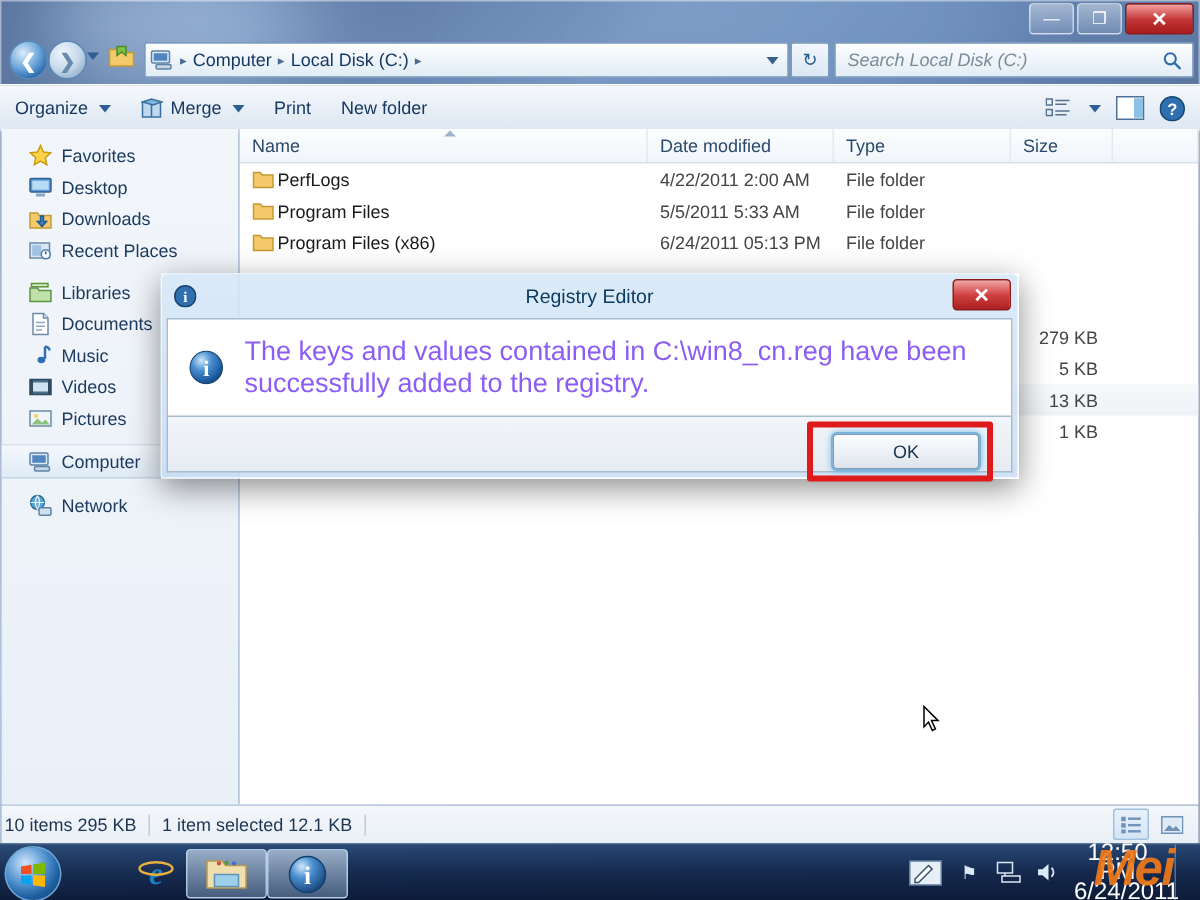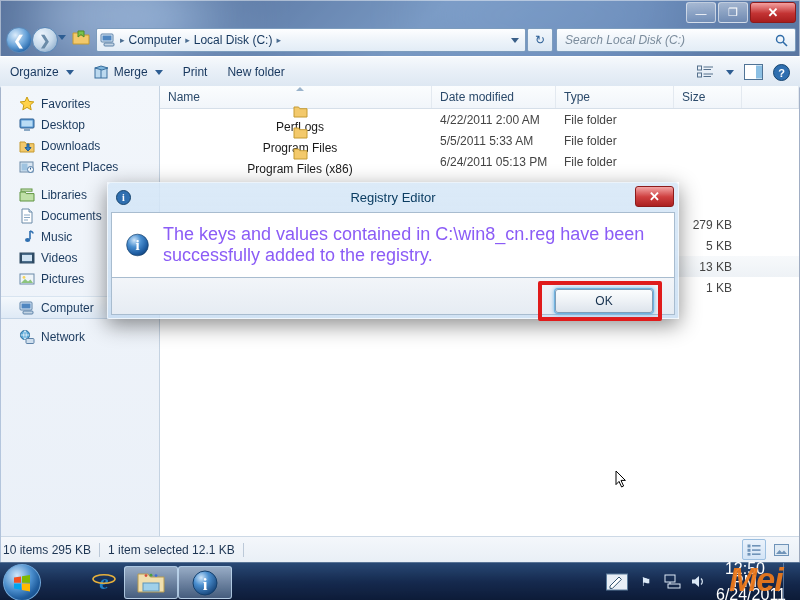--- a/index.html
+++ b/index.html
@@ -84,21 +84,21 @@
   .c-name{width:272px;}
   .c-date{width:124px;}
   .c-type{width:118px;}
   .c-size{width:68px;}
   .c-tail{flex:1;}
   .sortmark{position:absolute;left:50%;top:1px;width:0;height:0;border-left:4px solid transparent;
       border-right:4px solid transparent;border-bottom:4px solid #9bb4cc;}
   .frow{display:flex;align-items:center;height:21px;font-size:12px;color:#1a1a1a;}
   .frow.sel{background:linear-gradient(180deg,#f7f9fb,#eef2f6);}
   .fcell{padding-left:8px;box-sizing:border-box;white-space:nowrap;overflow:hidden;}
-  .f-name{width:272px;display:flex;align-items:center;gap:2px;flex-direction:column;}
+  .f-name{width:272px;display:flex;align-items:center;gap:2px;}
   .f-date{width:124px;color:#444;}
   .f-type{width:118px;color:#444;}
   .f-size{width:68px;color:#444;text-align:right;padding-right:10px;padding-left:0;}
 
   
   .statusbar{position:absolute;left:1px;right:1px;bottom:1px;height:25px;
      background:linear-gradient(180deg,#f4f7fb,#e9eff6);border-top:1px solid #cdd9e6;
      display:flex;align-items:center;color:#1d3553;font-size:12px;}
   .stext{padding-left:2px;}
   .sdiv{width:1px;height:14px;background:#bcc9d8;margin:0 8px;}

